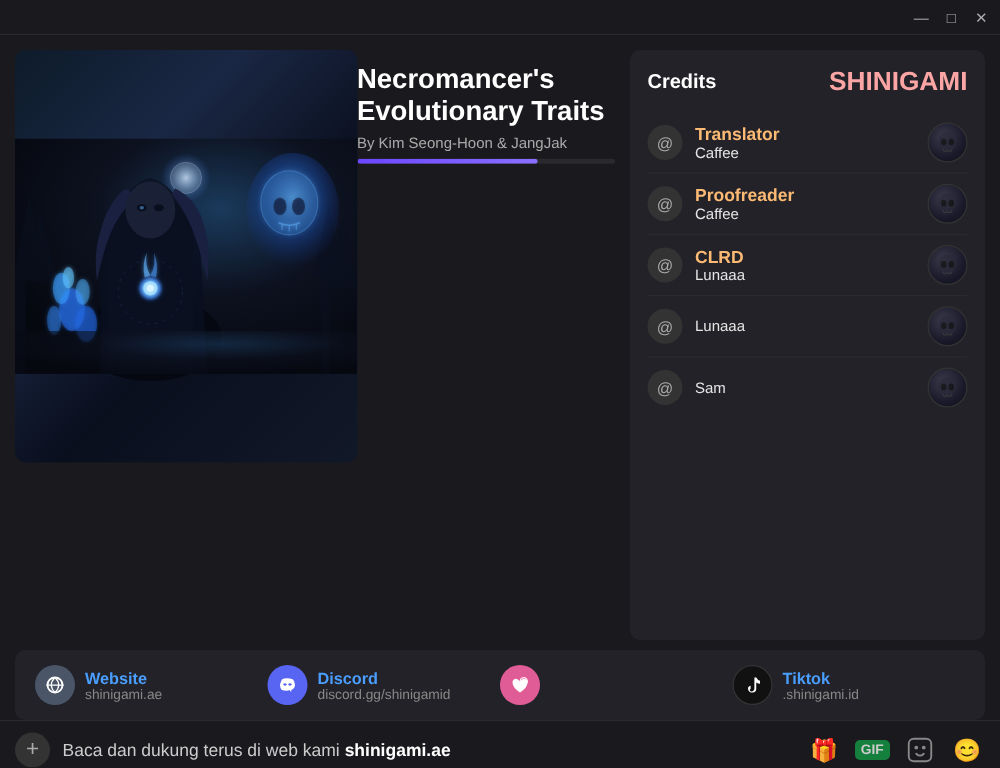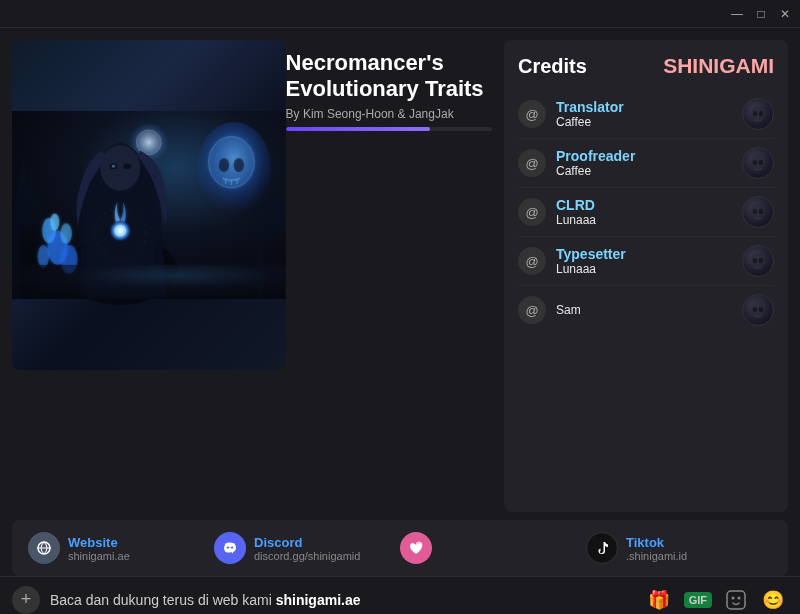--- a/index.html
+++ b/index.html
@@ -101,21 +101,21 @@
     }
 
     .credits-header {
       display: flex;
       justify-content: space-between;
       align-items: center;
       margin-bottom: 12px;
     }
 
     .credits-label {
-      font-size: 20px;
+      font-size: 16px;
       font-weight: 600;
       color: #fff;
     }
 
     .credits-brand {
       font-size: 21px;
       font-weight: 700;
       color: #fca5a5;
     }
 
@@ -144,21 +144,21 @@
       flex-shrink: 0;
     }
 
     .credit-text {
       flex: 1;
     }
 
     .credit-role {
       font-size: 14px;
       font-weight: 600;
-      color: #7dd3fc;
+      color: #fdba74;
     }
 
     .credit-name {
       font-size: 12px;
       color: #e5e5e5;
     }
 
     .credit-avatar {
       width: 32px;
       height: 32px;
@@ -470,21 +470,20 @@
         <ellipse cx="7" cy="9.5" rx="2.2" ry="2.8" fill="#111"></ellipse>
         <ellipse cx="13" cy="9.5" rx="2.2" ry="2.8" fill="#111"></ellipse>
         <path d="M6.5 15 L7 17 L9.5 17 L9.5 15.5 L10.5 15.5 L10.5 17 L13 17 L13.5 15" stroke="#444" stroke-width="0.8" fill="none"></path>
         <path d="M6.5 15 Q10 16.5 13.5 15" fill="#2a2a3a" stroke="none"></path>
       </svg>
     </div>
   </div>
         <div class="credit-row">
     <div class="at-icon">@</div>
     <div class="credit-text">
-      <div class="credit-role">Typesetter</div>
       <div class="credit-name">Lunaaa</div>
     </div>
     <div class="credit-avatar">
       <svg class="avatar-skull" viewBox="0 0 20 20" xmlns="http://www.w3.org/2000/svg">
         <ellipse cx="10" cy="9" rx="7" ry="7.5" fill="#2a2a3a"></ellipse>
         <ellipse cx="7" cy="9.5" rx="2.2" ry="2.8" fill="#111"></ellipse>
         <ellipse cx="13" cy="9.5" rx="2.2" ry="2.8" fill="#111"></ellipse>
         <path d="M6.5 15 L7 17 L9.5 17 L9.5 15.5 L10.5 15.5 L10.5 17 L13 17 L13.5 15" stroke="#444" stroke-width="0.8" fill="none"></path>
         <path d="M6.5 15 Q10 16.5 13.5 15" fill="#2a2a3a" stroke="none"></path>
       </svg>

